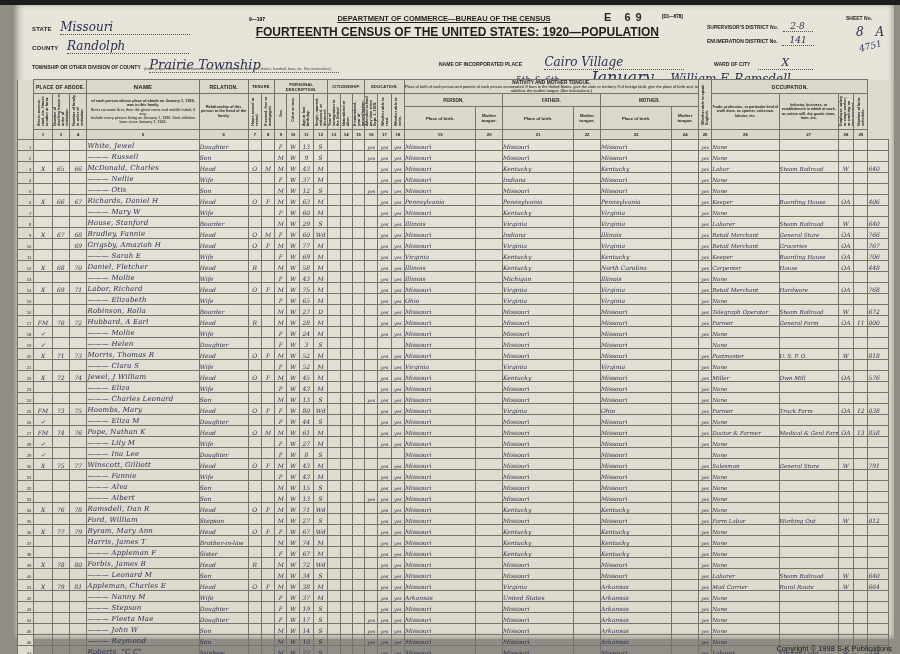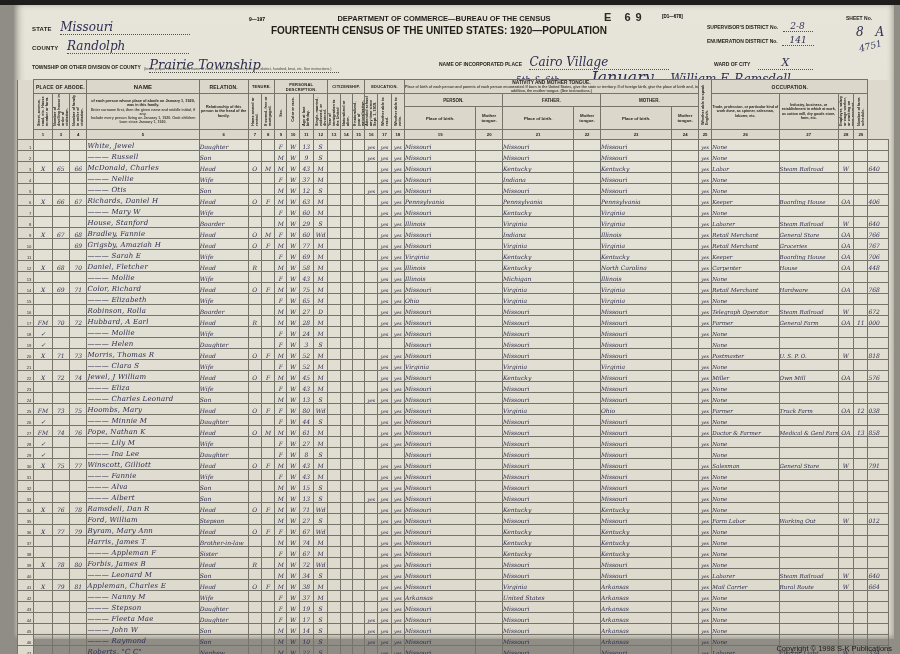--- a/index.html
+++ b/index.html
@@ -12,21 +12,21 @@
     position:absolute;left:14px;top:5px;width:880px;height:634px;
     background:linear-gradient(180deg,#e7e4da 0%,#e2dfd4 45%,#ddd9cd 100%);
     box-shadow:inset 6px 0 8px -4px #7e7c72, inset -4px 0 6px -3px #a3a095, inset 0 -4px 6px -3px #9b988e;
   }
   .lbl{font-size:6px;font-weight:bold;color:#26251f;letter-spacing:.2px;}
   .lbl-sm{font-size:5px;font-weight:bold;color:#26251f;}
   .note{font-size:3.6px;color:#44433c;}
   .dotline{border-bottom:1px dotted #55544c;display:inline-block;}
   .hw{font-family:"DejaVu Serif",serif;font-style:italic;color:#2d2d50;}
   .hd-item{position:absolute;white-space:nowrap;}
-  .title{font-weight:bold;color:#1f1e19;}
+  .title{font-weight:bold;color:#1f1e19;text-decoration:underline;}
   
   table.census{position:absolute;left:3px;top:74px;width:872px;border-collapse:collapse;table-layout:fixed;}
   table.census th,table.census td{border:1px solid #75746b;padding:0;margin:0;overflow:hidden;}
   thead th{background:#dbd8cb;color:#23221d;font-weight:bold;vertical-align:middle;text-align:center;}
   .sec{font-size:5px;letter-spacing:.2px;height:13px;}
   .vlab{writing-mode:vertical-rl;transform:rotate(180deg);font-size:3.8px;line-height:1.05;display:inline-block;max-height:32px;font-weight:bold;text-align:left;}
   .r2 th{height:12px;}
   .r3 th{height:22px;font-size:4.3px;}
   .deschead{font-size:3.8px;line-height:1.15;font-weight:bold;padding:1px 2px;}
   .cnum{background:#dbd8cb;font-size:4.3px;font-weight:bold;text-align:center;height:9px;color:#23221d;}
@@ -70,25 +70,25 @@
   <div class="hd-item note" style="left:130px;top:62px;width:220px;white-space:normal;">(Insert proper name and also name of class, as township, town, precinct, district, hundred, beat, etc.  See instructions.)</div>
   <div class="hd-item" style="left:55px;top:66px;">
     <span class="lbl-sm">NAME OF INSTITUTION</span>
     <span class="dotline" style="width:160px;">&nbsp;</span>
   </div>
 
   <div class="hd-item" style="left:235px;top:11px;font-size:5px;font-weight:bold;">9—197</div>
   <div class="hd-item title" style="left:275px;top:9px;width:310px;text-align:center;font-size:7.5px;">DEPARTMENT OF COMMERCE—BUREAU OF THE CENSUS</div>
   <div class="hd-item" style="left:590px;top:6px;font-size:11px;font-weight:bold;letter-spacing:5px;color:#2a2a26;">E 69</div>
   <div class="hd-item" style="left:648px;top:9px;font-size:4.5px;font-weight:bold;">[D1—678]</div>
-  <div class="hd-item title" style="left:205px;top:20px;width:440px;text-align:center;font-size:10px;">FOURTEENTH CENSUS OF THE UNITED STATES: 1920—POPULATION</div>
+  <div class="hd-item title" style="left:205px;top:20px;width:440px;text-align:right;font-size:12px;">FOURTEENTH CENSUS OF THE UNITED STATES: 1920—POPULATION</div>
 
   <div class="hd-item" style="left:425px;top:47px;">
     <span class="lbl-sm">NAME OF INCORPORATED PLACE</span>
-    <span class="hw dotline" style="font-size:12px;width:140px;margin-left:3px;">Cairo Village</span>
+    <span class="hw dotline" style="font-size:12px;width:140px;margin-left:18px;">Cairo Village</span>
   </div>
   <div class="hd-item" style="left:700px;top:47px;">
     <span class="lbl-sm">WARD OF CITY</span>
     <span class="hw dotline" style="font-size:11px;width:55px;margin-left:3px;text-align:center;">X</span>
   </div>
   <div class="hd-item" style="left:425px;top:63px;">
     <span class="lbl-sm">ENUMERATED BY ME ON THE</span>
     <span class="hw dotline" style="font-size:9px;width:48px;">5th &amp; 6th</span>
     <span class="lbl-sm">DAY OF</span>
     <span class="hw dotline" style="font-size:16px;width:58px;">January</span>
@@ -651,21 +651,21 @@
           <td class="hw oc"></td>
           <td class="hw c"></td>
           <td class="hw c"></td>
           <td class="hw cd"></td>
         </tr>
         <tr>
           <td class="rn">14</td>
           <td class="hw c">X</td>
           <td class="hw c">69</td>
           <td class="hw c">71</td>
-          <td class="hw nm">Color, Richard</td>
+          <td class="hw nm">Labor, Richard</td>
           <td class="hw rl">Head</td>
           <td class="hw c">O</td>
           <td class="hw c">F</td>
           <td class="hw c">M</td>
           <td class="hw c">W</td>
           <td class="hw c">75</td>
           <td class="hw c">M</td>
           <td class="c"></td>
           <td class="c"></td>
           <td class="c"></td>
@@ -1035,21 +1035,21 @@
           <td class="hw oc">Truck Farm</td>
           <td class="hw c">OA</td>
           <td class="hw c">12</td>
           <td class="hw cd">038</td>
         </tr>
         <tr>
           <td class="rn">26</td>
           <td class="hw c">✓</td>
           <td class="hw c"></td>
           <td class="hw c"></td>
-          <td class="hw nm">——— Minnie M</td>
+          <td class="hw nm">——— Eliza M</td>
           <td class="hw rl">Daughter</td>
           <td class="hw c"></td>
           <td class="hw c"></td>
           <td class="hw c">F</td>
           <td class="hw c">W</td>
           <td class="hw c">44</td>
           <td class="hw c">S</td>
           <td class="c"></td>
           <td class="c"></td>
           <td class="c"></td>

